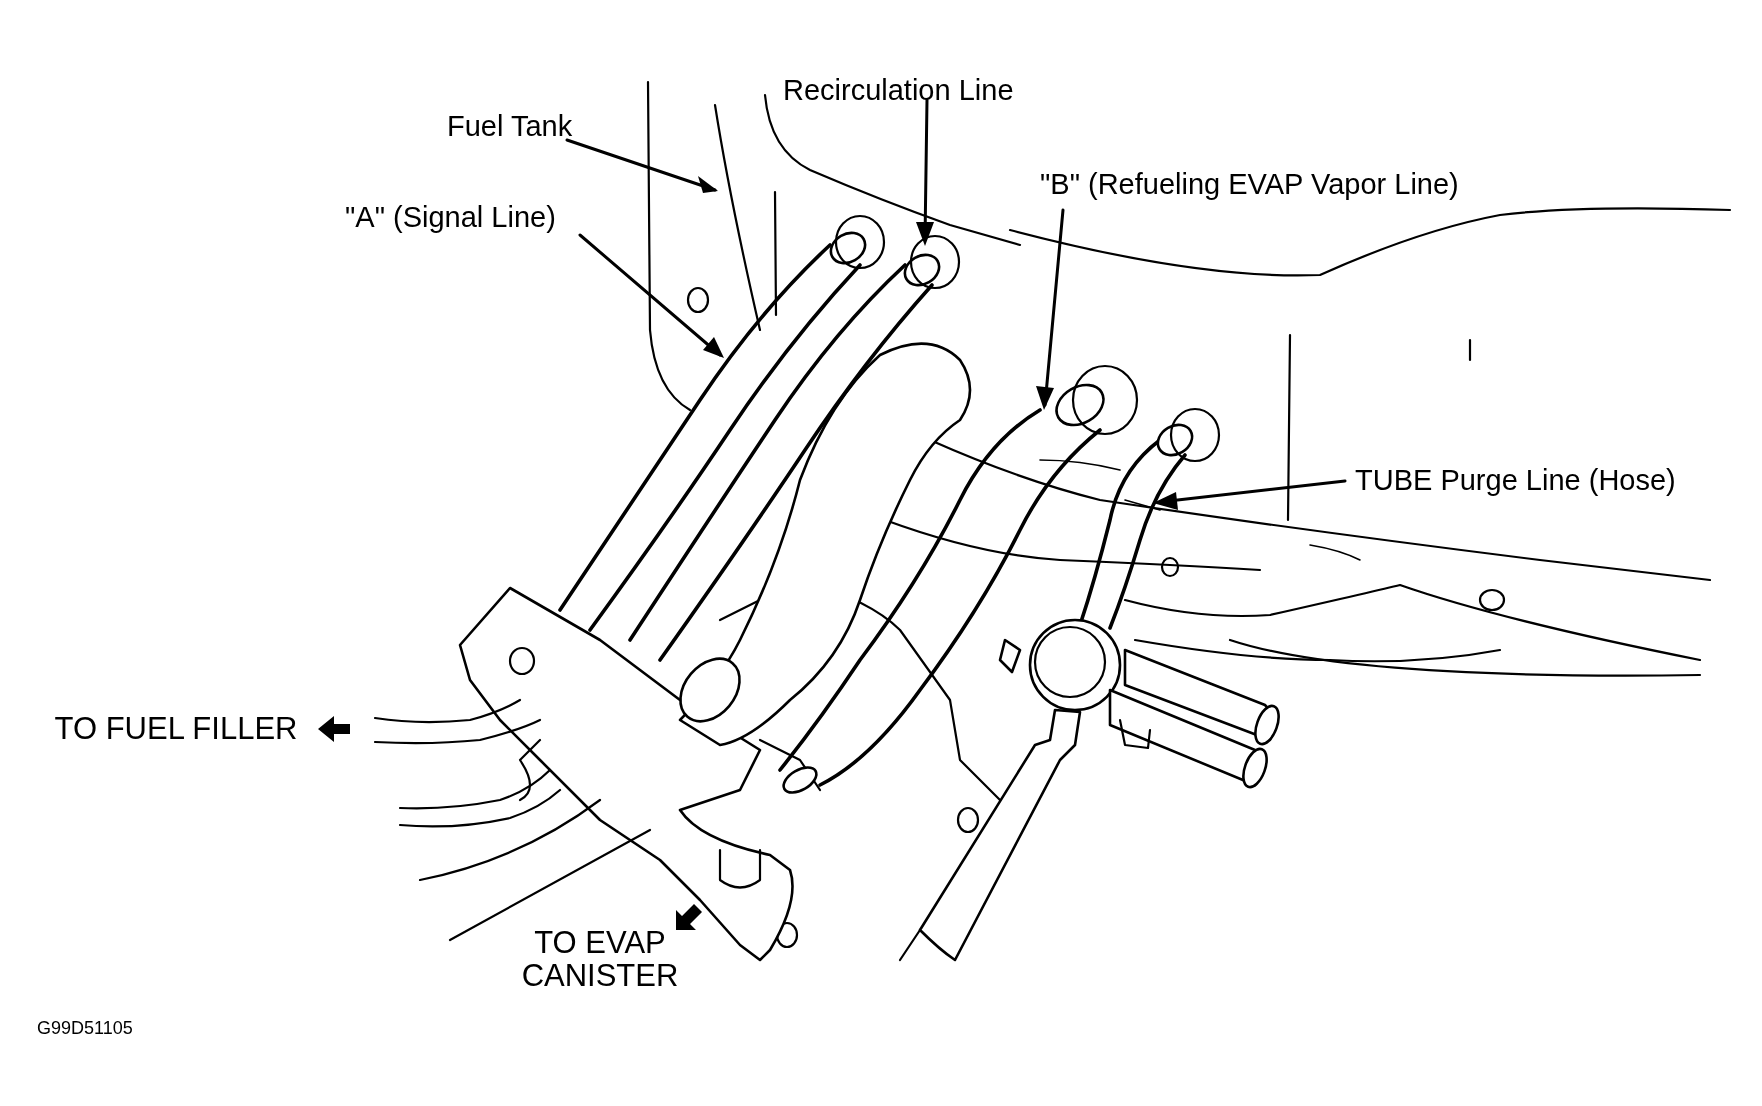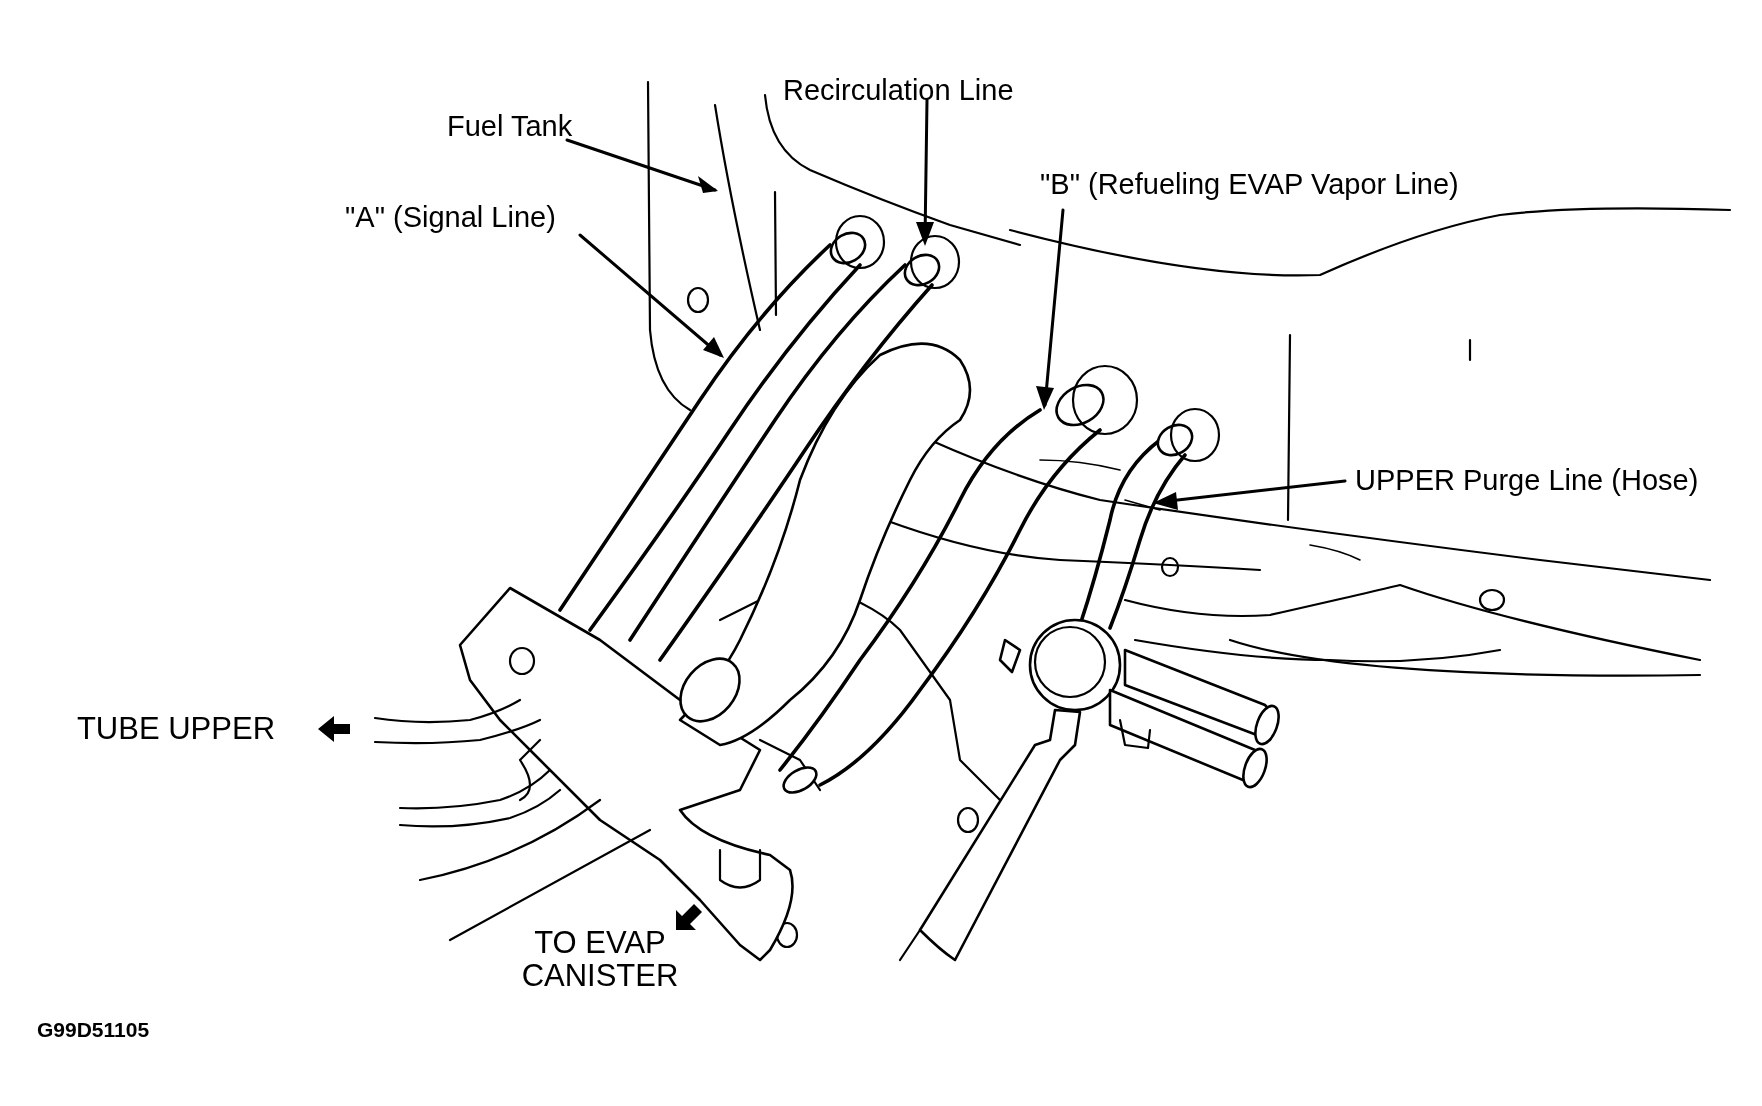--- a/index.html
+++ b/index.html
@@ -8,21 +8,21 @@
   .ln { fill: none; stroke: #000; stroke-width: 2.2; stroke-linecap: round; stroke-linejoin: round; }
   .thin { fill: none; stroke: #000; stroke-width: 1.6; stroke-linecap: round; }
   .thick { fill: none; stroke: #000; stroke-width: 3.6; stroke-linecap: round; stroke-linejoin: round; }
   .filled { fill: #fff; stroke: #000; stroke-width: 2.6; stroke-linejoin: round; }
   .leader { fill: none; stroke: #000; stroke-width: 3; stroke-linecap: round; }
   .label {
     position: absolute; font-family: "Liberation Sans", sans-serif;
     color: #000; font-size: 29px; white-space: nowrap; line-height: 1;
   }
   .caps { font-size: 31px; text-align: center; line-height: 33px; }
-  .figid { font-size: 21px; font-weight: bold; }
+  .figid { font-size: 18px; }
 </style>
 </head>
 <body>
 
 <svg id="diagram" width="1762" height="1106" viewBox="0 0 1762 1106">
 
   <g>
     <path class="ln" d="M648 82 L650 330 Q655 390 690 410"></path>
     <path class="ln" d="M715 105 Q730 200 760 330"></path>
     <path class="ln" d="M765 95 Q770 150 810 170 Q880 200 950 225 L1020 245"></path>
@@ -123,24 +123,24 @@
   </g>
 
   <path d="M318 729 L334 716 L334 724 L350 724 L350 734 L334 734 L334 742 Z" fill="#000"></path>
   <path d="M676 930 L676 910 L682 916 L694 904 L702 912 L690 924 L696 930 Z" fill="#000"></path>
 </svg>
 
 <div class="label" style="left:783px; top:76px;">Recirculation Line</div>
 <div class="label" style="left:414px; top:112px;margin-left:33px;">Fuel Tank</div>
 <div class="label" style="left:345px; top:203px;">"A" (Signal Line)</div>
 <div class="label" style="left:1040px; top:170px;">"B" (Refueling EVAP Vapor Line)</div>
-<div class="label" style="left:1355px; top:466px;">UPPER Purge Line (Hose)</div>
+<div class="label" style="left:1355px; top:466px;">TUBE Purge Line (Hose)</div>
 
 <div class="label caps" style="left:38px; top:712px; width:276px;">
-  <div>TUBE UPPER</div>
+  <div>TO FUEL FILLER</div>
 </div>
 
 <div class="label caps" style="left:510px; top:926px; width:180px;">
   <div>TO EVAP</div>
   <div>CANISTER</div>
 </div>
 
 <div class="label figid" style="left:37px; top:1019px;">G99D51105</div>
 
 </body></html>

